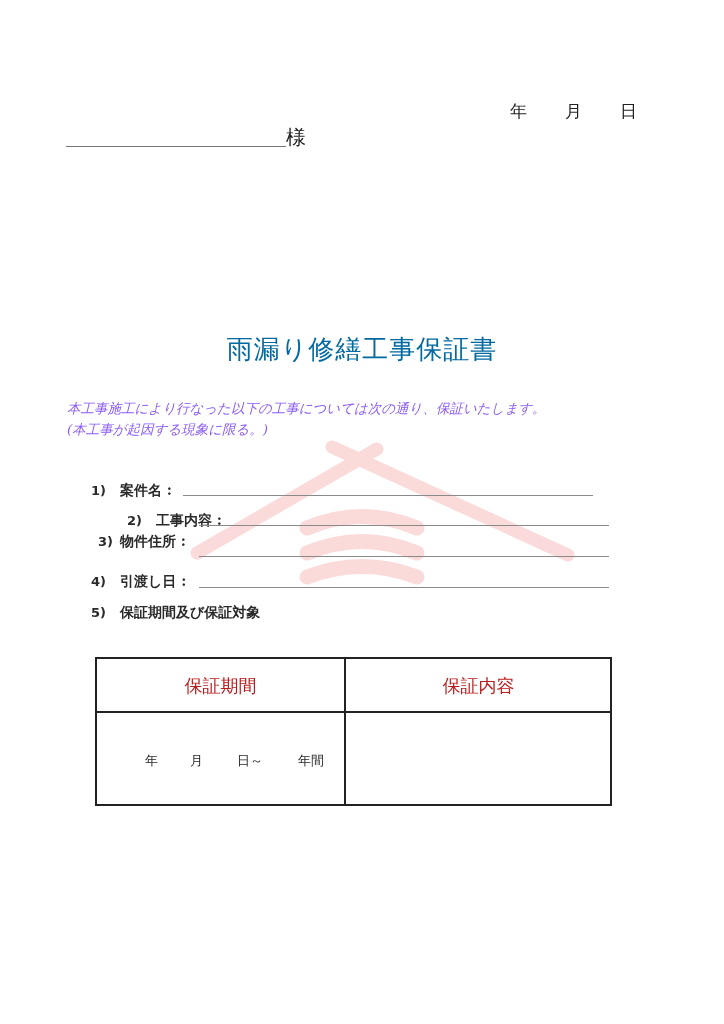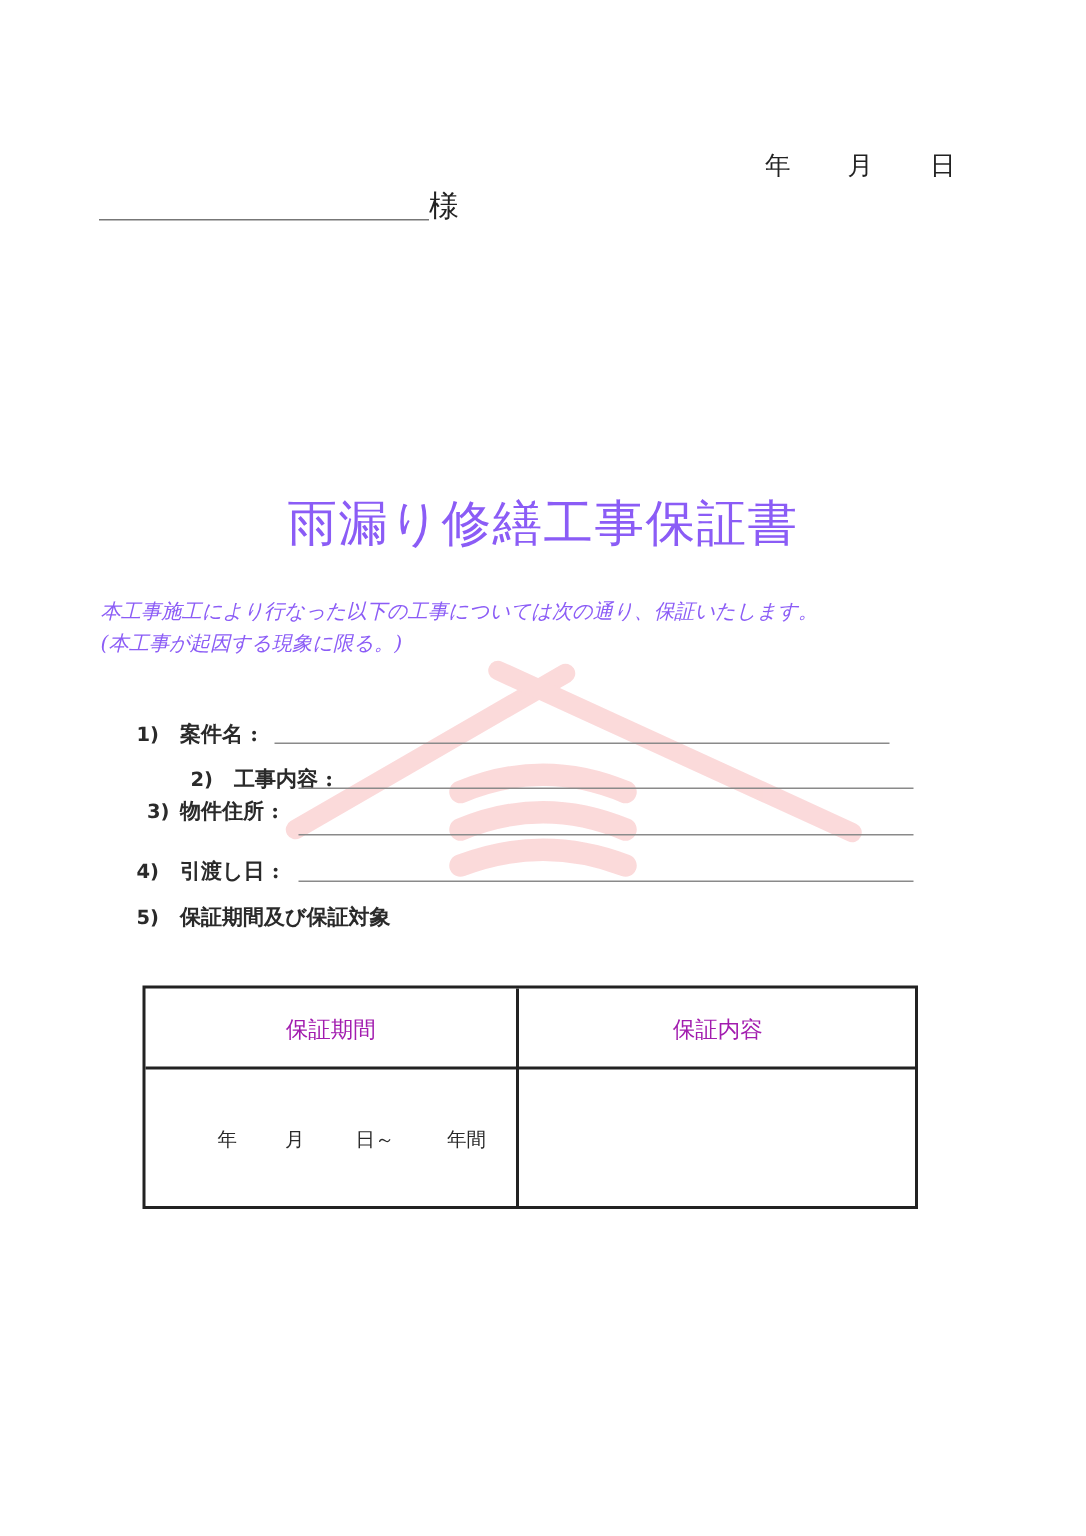--- a/index.html
+++ b/index.html
@@ -54,24 +54,24 @@
     z-index: 0;
   }
 
   
   .doc-title {
     position: absolute;
     left: 0;
     width: 724px;
     top: 329px;
     text-align: center;
-    font-size: 33px;
+    font-size: 26px;
     line-height: 40px;
     letter-spacing: 1px;
-    color: #8b5cf6;
+    color: #0369a1;
     z-index: 1;
   }
 
   
   .intro {
     position: absolute;
     left: 67px;
     top: 398px;
     font-size: 13.5px;
     line-height: 21px;
@@ -128,23 +128,23 @@
   .tbl-hdiv {
     position: absolute;
     left: 0;
     top: 52px;
     width: 100%;
     height: 2px;
     background: #222;
   }
   .tbl-cell {
     position: absolute;
-    font-size: 15px;
+    font-size: 18px;
     line-height: 18px;
-    color: #a21caf;
+    color: #b91c1c;
     text-align: center;
     white-space: nowrap;
   }
   .period-part {
     position: absolute;
     top: 93px;
     font-size: 13px;
     line-height: 18px;
     color: #2a2a2a;
     white-space: nowrap;

